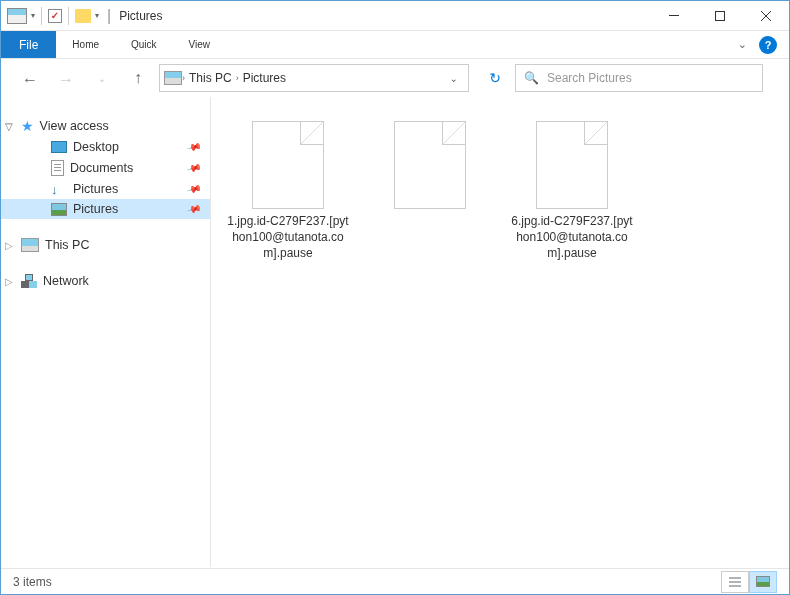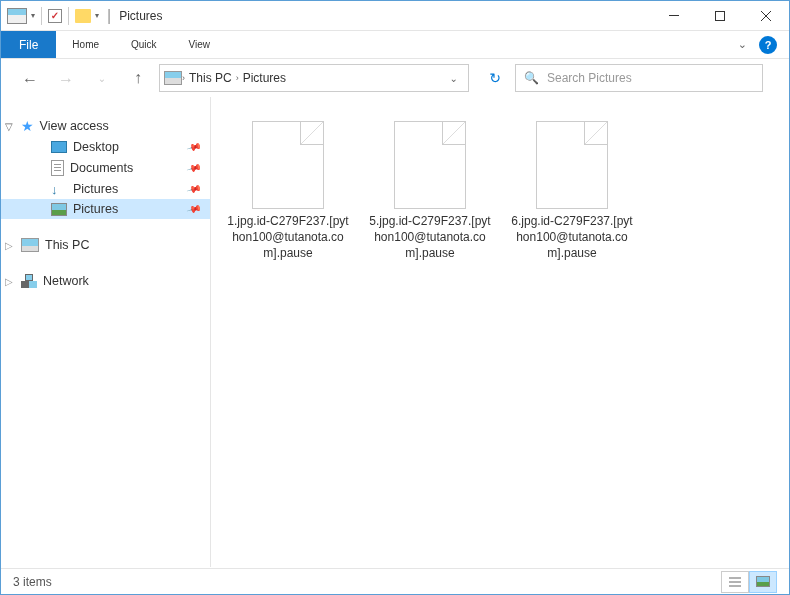--- a/index.html
+++ b/index.html
@@ -188,21 +188,20 @@
     </div>
   </div>
 
   <div class="content" id="file-list">
       <div class="file-item">
         <div class="file-icon"></div>
         <div class="file-name">1.jpg.id-C279F237.[python100@tutanota.com].pause</div>
       </div>
       <div class="file-item">
         <div class="file-icon"></div>
-        <div class="file-name">5.jpg.id-C279F237.[python100@tutanota.com].pause</div>
       </div>
       <div class="file-item">
         <div class="file-icon"></div>
         <div class="file-name">6.jpg.id-C279F237.[python100@tutanota.com].pause</div>
       </div>
     </div>
 </div>
 
 <div class="statusbar">
   <span>3 items</span>

